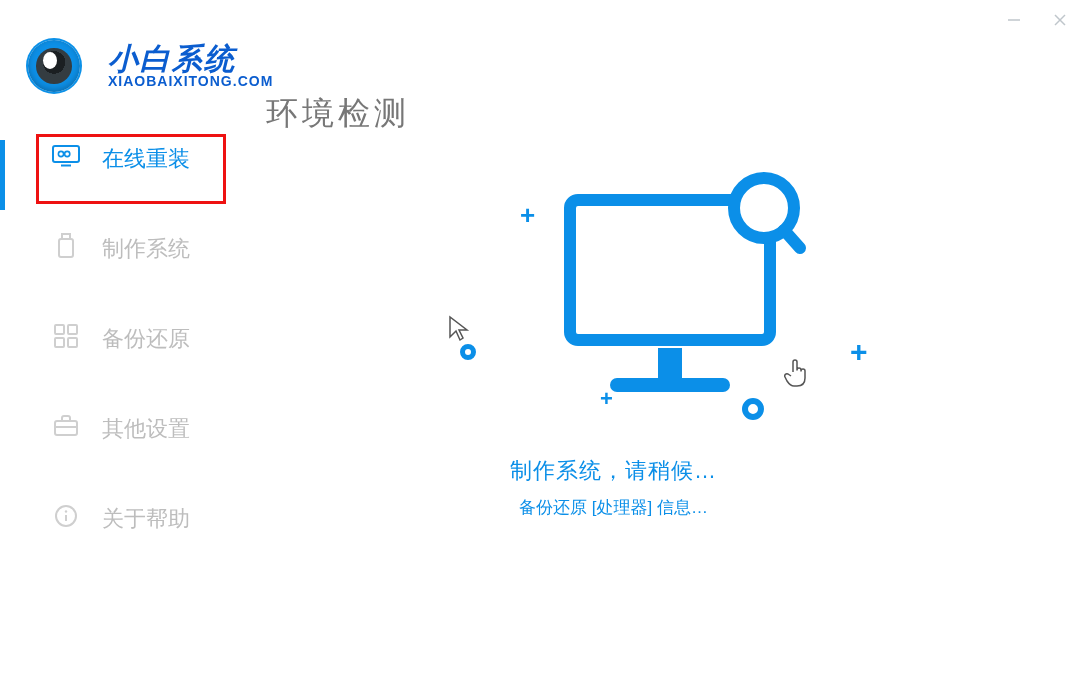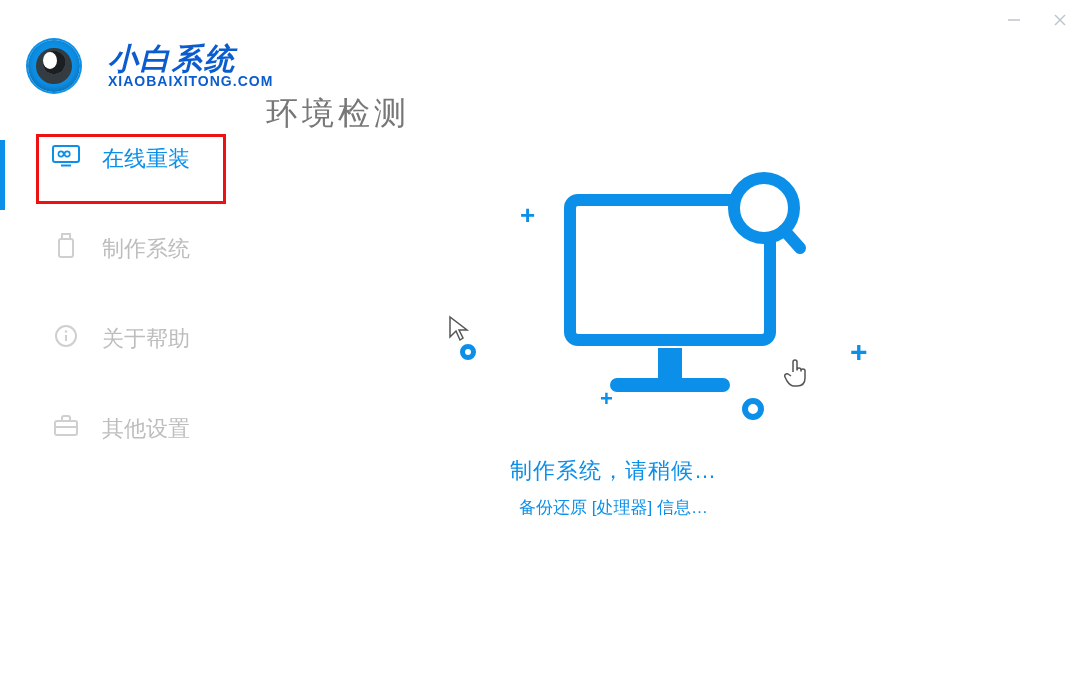--- a/index.html
+++ b/index.html
@@ -86,36 +86,47 @@
         <svg width="22" height="26" viewBox="0 0 22 26">
             <rect x="7" y="1" width="8" height="5" fill="none" stroke="currentColor" stroke-width="2"></rect>
             <rect x="4" y="6" width="14" height="18" rx="2" fill="none" stroke="currentColor" stroke-width="2"></rect>
           </svg>
       </span>
       <span class="nav-label">制作系统</span>
     </div>
     <div class="nav-item">
       <span class="nav-icon">
         <svg width="24" height="24" viewBox="0 0 24 24">
-            <circle cx="12" cy="12" r="10" fill="none" stroke="currentColor" stroke-width="2"></circle>
-            <circle cx="12" cy="7.5" r="1.2" fill="currentColor"></circle>
-            <line x1="12" y1="11" x2="12" y2="17" stroke="currentColor" stroke-width="2"></line>
+            <rect x="1" y="1" width="9" height="9" rx="1" fill="none" stroke="currentColor" stroke-width="2"></rect>
+            <rect x="14" y="1" width="9" height="9" rx="1" fill="none" stroke="currentColor" stroke-width="2"></rect>
+            <rect x="1" y="14" width="9" height="9" rx="1" fill="none" stroke="currentColor" stroke-width="2"></rect>
+            <rect x="14" y="14" width="9" height="9" rx="1" fill="none" stroke="currentColor" stroke-width="2"></rect>
           </svg>
       </span>
-      <span class="nav-label">关于帮助</span>
+      <span class="nav-label">备份还原</span>
     </div>
     <div class="nav-item">
       <span class="nav-icon">
         <svg width="26" height="22" viewBox="0 0 26 22">
             <rect x="2" y="6" width="22" height="14" rx="2" fill="none" stroke="currentColor" stroke-width="2"></rect>
             <path d="M9 6 V3 a2 2 0 0 1 2 -2 h4 a2 2 0 0 1 2 2 V6" fill="none" stroke="currentColor" stroke-width="2"></path>
             <line x1="2" y1="12" x2="24" y2="12" stroke="currentColor" stroke-width="2"></line>
           </svg>
       </span>
       <span class="nav-label">其他设置</span>
+    </div>
+    <div class="nav-item">
+      <span class="nav-icon">
+        <svg width="24" height="24" viewBox="0 0 24 24">
+            <circle cx="12" cy="12" r="10" fill="none" stroke="currentColor" stroke-width="2"></circle>
+            <circle cx="12" cy="7.5" r="1.2" fill="currentColor"></circle>
+            <line x1="12" y1="11" x2="12" y2="17" stroke="currentColor" stroke-width="2"></line>
+          </svg>
+      </span>
+      <span class="nav-label">关于帮助</span>
     </div>
   </div>
 
   <div class="highlight-box"></div>
 
   <div class="content">
 
     <div class="monitor-wrap">
       <svg width="240" height="220" viewBox="0 0 240 220">
         <rect x="10" y="10" width="200" height="140" rx="8" fill="none" stroke="#0b8fe8" stroke-width="12"></rect>

